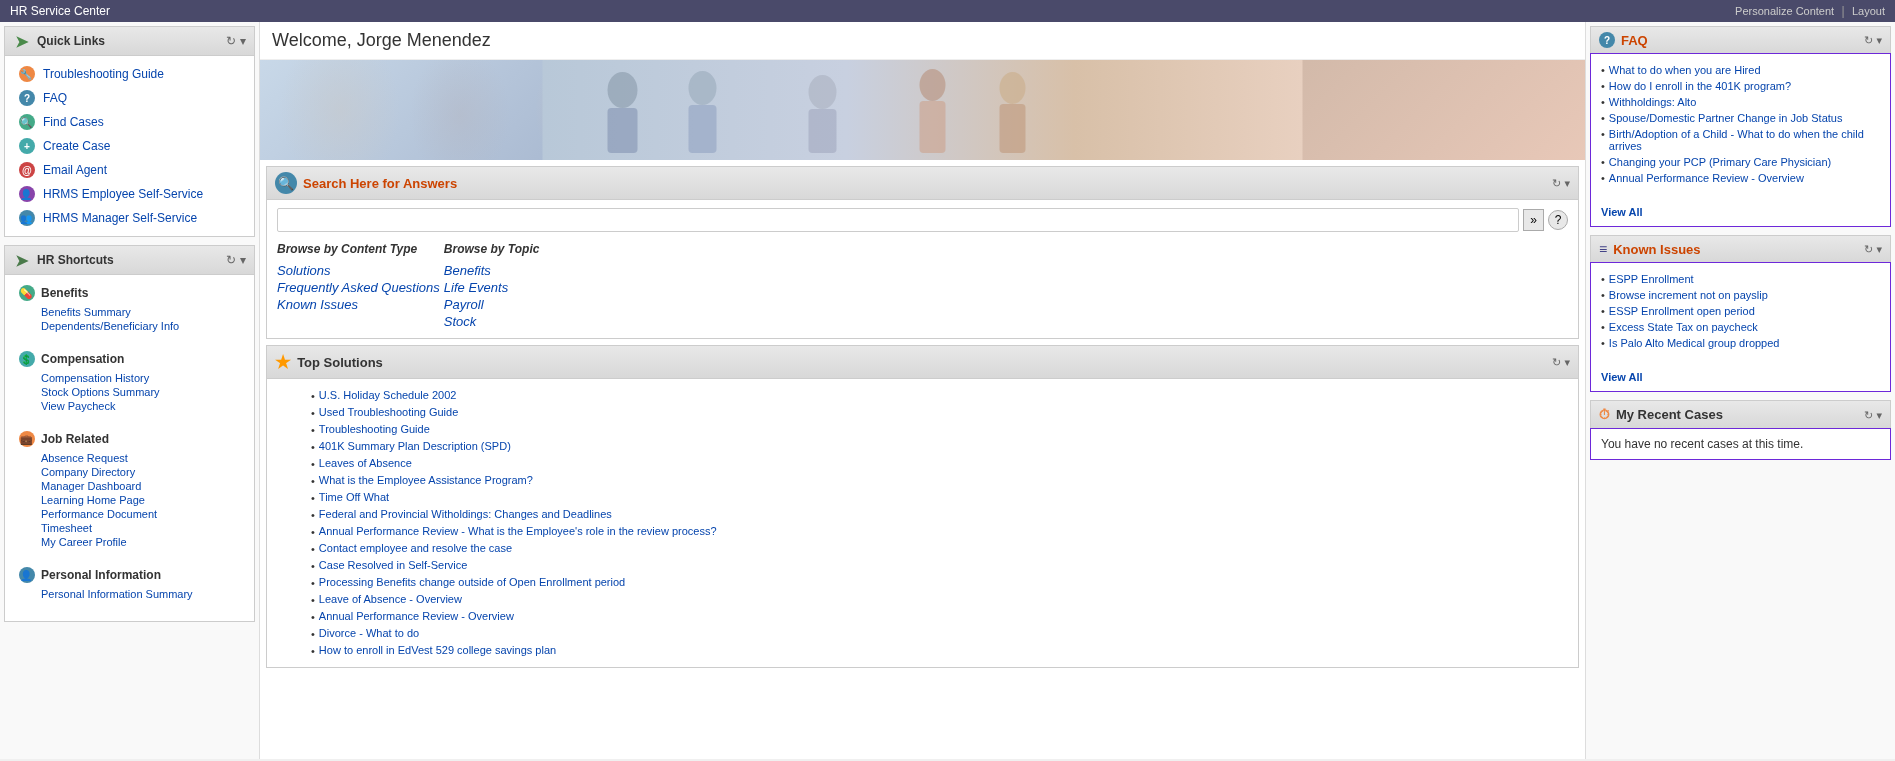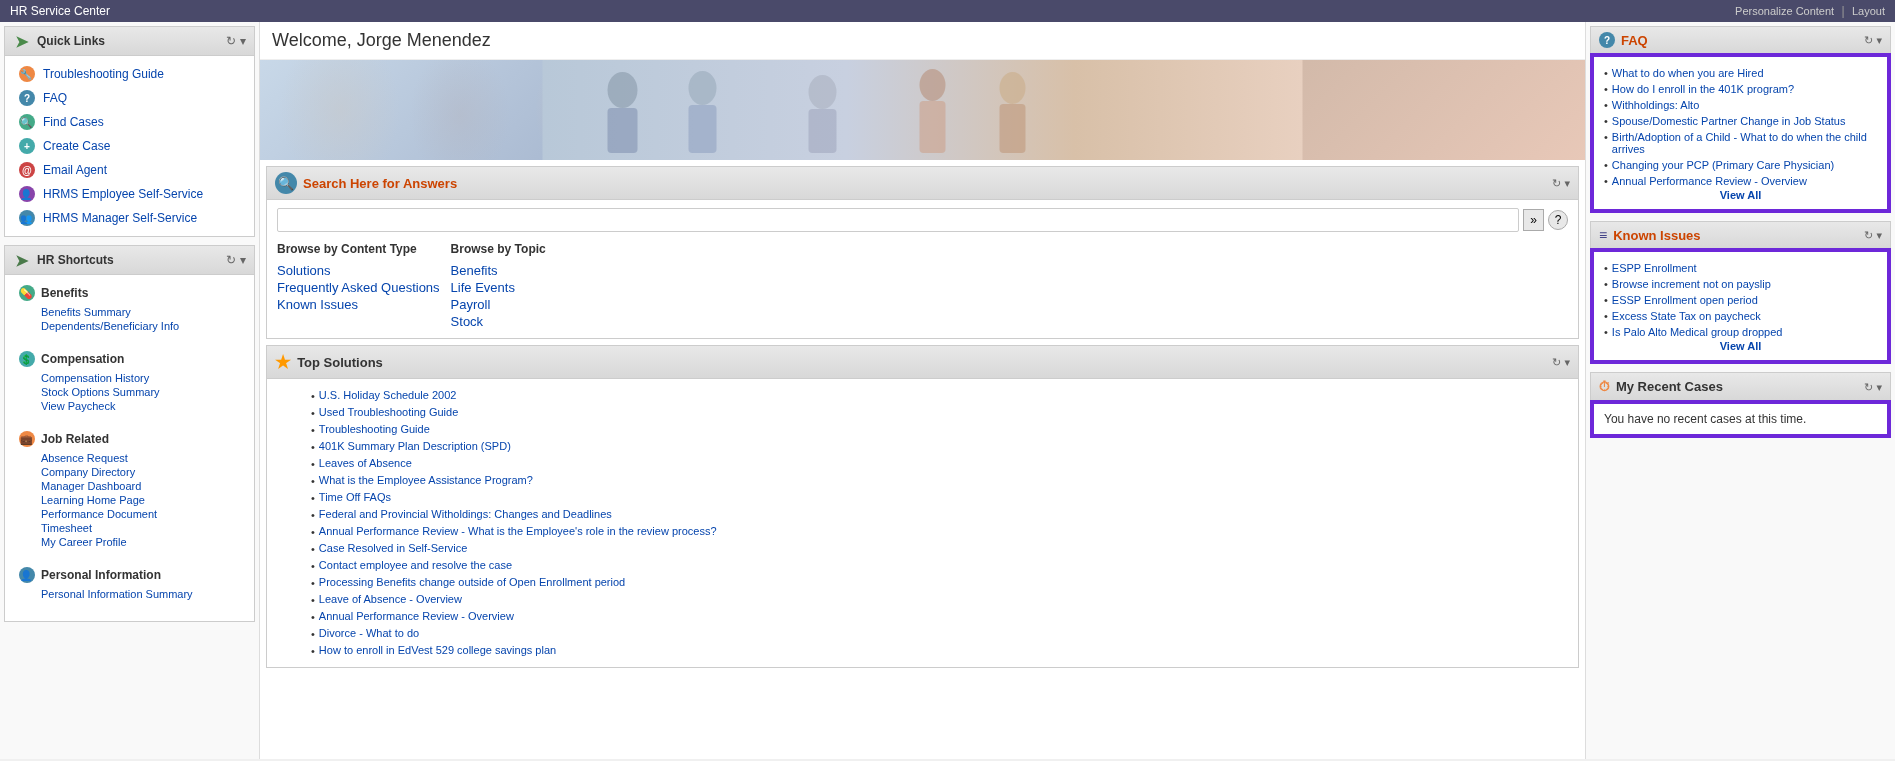--- a/index.html
+++ b/index.html
@@ -209,21 +209,22 @@
       font-size: 12px;
       border-radius: 50%;
       width: 20px;
       height: 20px;
       display: flex;
       align-items: center;
       justify-content: center;
     }
     .browse-area {
       display: flex;
-      gap: 11px;
+      gap: 4px;
+      font-style: italic;
     }
     .browse-col h4 {
       font-size: 12px;
       font-weight: bold;
       margin-bottom: 6px;
       color: #333;
     }
     .browse-col a {
       display: block;
       color: #0645ad;
@@ -293,21 +294,21 @@
       display: flex;
       align-items: center;
       gap: 6px;
       font-weight: bold;
       font-size: 13px;
       color: #cc4400;
     }
     .right-widget-title.dark { color: #333; }
     .right-widget-body {
       background: #fff;
-      border: 4px solid #6d28d9;
+      border: 1px solid #6d28d9;
       padding: 8px 10px;
       margin-bottom: 8px;
     }
     .right-list { list-style: none; }
     .right-list li {
       padding: 2px 0;
       display: flex;
       align-items: flex-start;
       gap: 4px;
       font-size: 11px;
@@ -320,22 +321,21 @@
     .right-list li a {
       color: #0645ad;
       text-decoration: none;
     }
     .view-all {
       display: block;
       color: #0645ad;
       text-decoration: none;
       font-size: 11px;
       font-weight: bold;
-      margin-top: 0;
-      text-align: center;
+      margin-top: 20px;
     }
 
     
     .icon-circle {
       width: 16px; height: 16px;
       border-radius: 50%;
       display: inline-flex;
       align-items: center;
       justify-content: center;
       font-size: 10px;
@@ -611,33 +611,33 @@
           <li>
               <a href="#">401K Summary Plan Description (SPD)</a>
             </li>
           <li>
               <a href="#">Leaves of Absence</a>
             </li>
           <li>
               <a href="#">What is the Employee Assistance Program?</a>
             </li>
           <li>
-              <a href="#">Time Off FAQs</a>
+              <a href="#">Time Off What</a>
             </li>
           <li>
               <a href="#">Federal and Provincial Witholdings: Changes and Deadlines</a>
             </li>
           <li>
               <a href="#">Annual Performance Review - What is the Employee's role in the review process?</a>
             </li>
           <li>
+              <a href="#">Contact employee and resolve the case</a>
+            </li>
+          <li>
               <a href="#">Case Resolved in Self-Service</a>
-            </li>
-          <li>
-              <a href="#">Contact employee and resolve the case</a>
             </li>
           <li>
               <a href="#">Processing Benefits change outside of Open Enrollment period</a>
             </li>
           <li>
               <a href="#">Leave of Absence - Overview</a>
             </li>
           <li>
               <a href="#">Annual Performance Review - Overview</a>
             </li>

